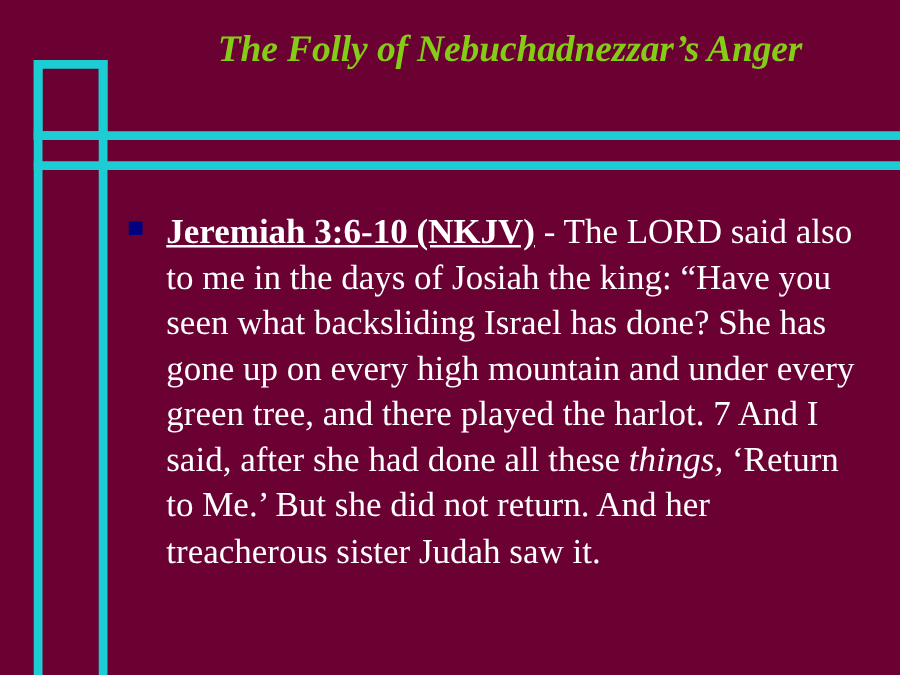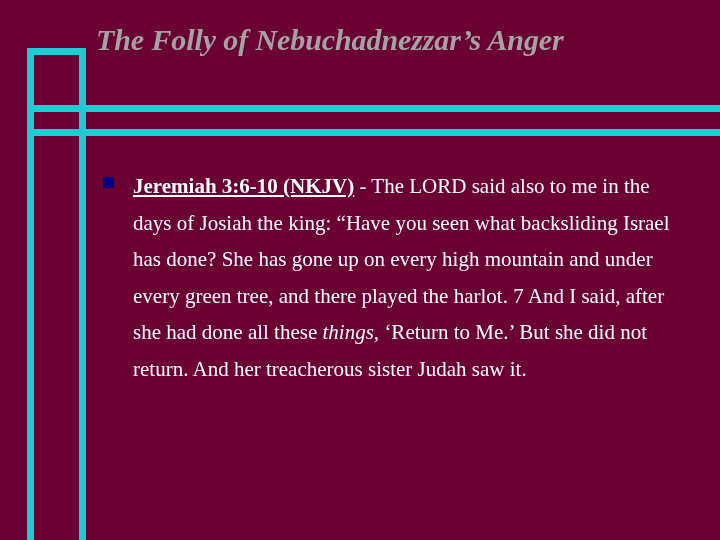--- a/index.html
+++ b/index.html
@@ -60,22 +60,22 @@
     width: 7px;
     height: 492px;
   }
 
   
   #title-block {
     position: absolute;
     left: 96px;
     top: 24px;
     width: 624px;
-    text-align: left;
-    color: #a3a3a3;
+    text-align: center;
+    color: #84cc16;
     font-weight: bold;
     font-style: italic;
     line-height: 1.04;
     letter-spacing: -0.1px;
   }
   #title-line-1 {
     display: block;
     font-size: 30px;
   }
   #title-line-2 {
@@ -97,21 +97,21 @@
   #bullet-marker {
     position: absolute;
     left: 3px;
     top: 9px;
     width: 11px;
     height: 11px;
     background: #000080;
   }
   #body-text {
     color: #ffffff;
-    font-size: 21px;
+    font-size: 28px;
     line-height: 36.5px;
     text-align: left;
     word-spacing: 0px;
   }
   #scripture-ref {
     font-weight: bold;
     text-decoration: underline;
   }
   .ital {
     font-style: italic;

